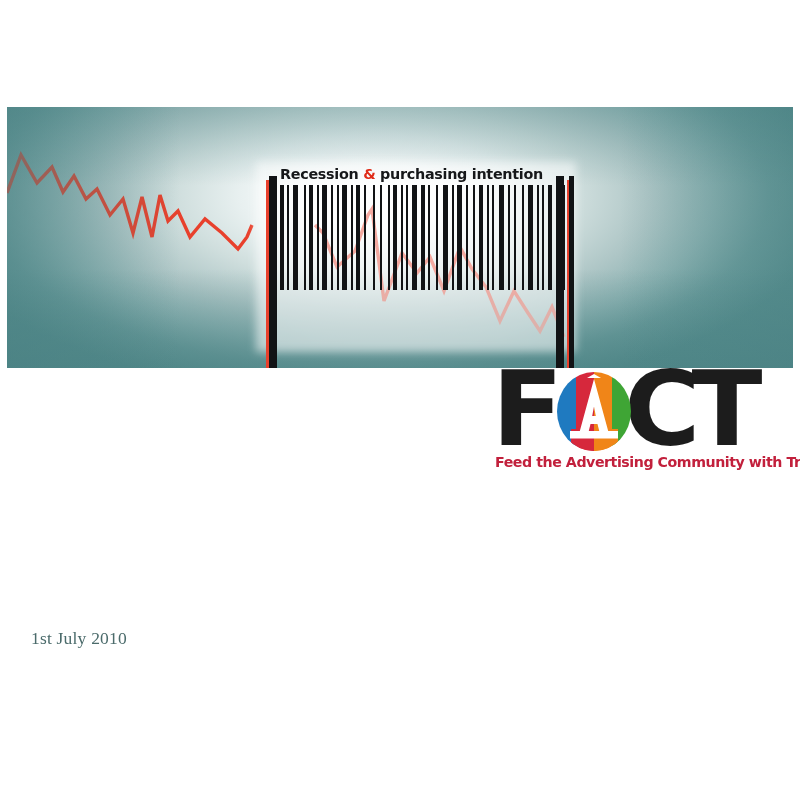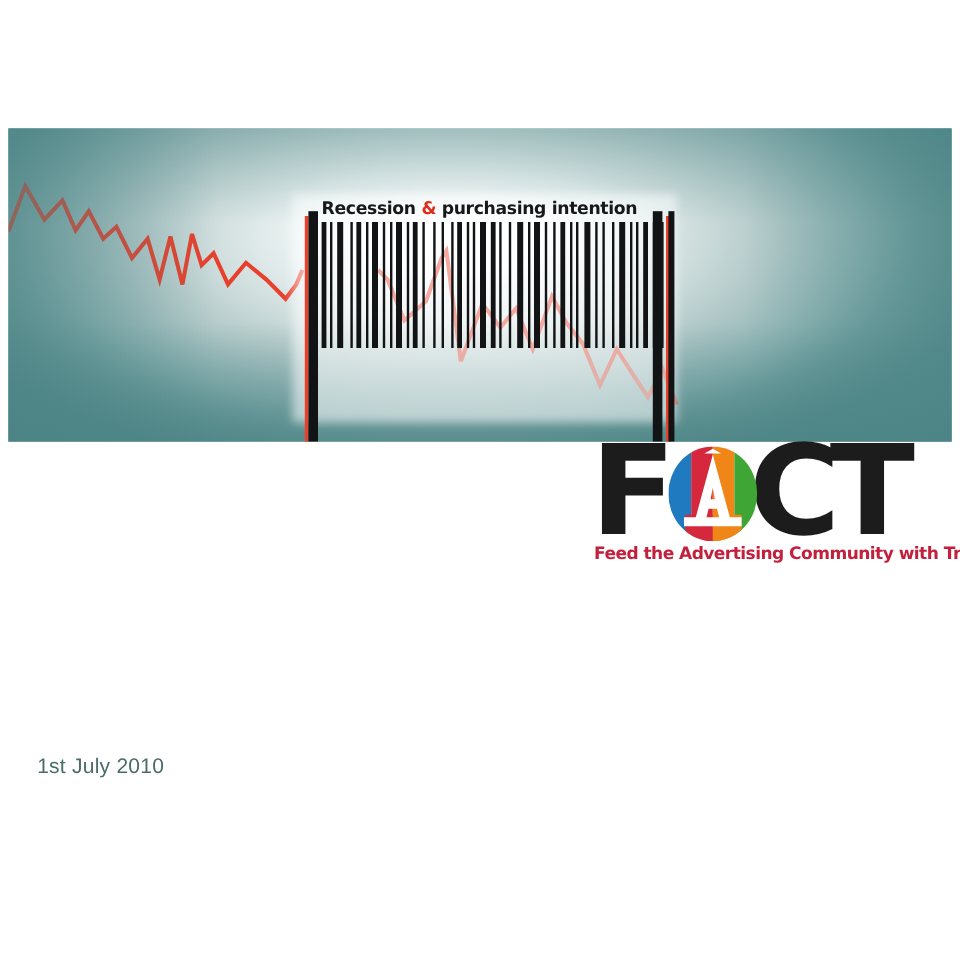--- a/index.html
+++ b/index.html
@@ -58,21 +58,21 @@
     position: absolute;
     left: 0; top: 0;
     width: 786px;
     height: 261px;
     display: block;
   }
 
   
   .barcode {
     position: absolute;
-    left: 237px;
+    left: 249px;
     top: 55px;
     width: 320px;
     height: 190px;
   }
   .bc-plate {
     position: absolute;
     left: 0; top: 0;
     width: 320px;
     height: 190px;
     background: radial-gradient(ellipse 105% 120% at 48% 42%,
@@ -177,21 +177,21 @@
     font-size: 37.5px;
     line-height: 1.28;
     font-weight: 400;
     letter-spacing: -0.2px;
   }
   .subtitle {
     position: absolute;
     left: 31px;
     top: 628px;
     color: #4b6b6b;
-    font-family: Liberation Sans, sans-serif;
+    font-family: Liberation Serif, serif;
     font-size: 17.5px;
     letter-spacing: .2px;
     font-weight: 400;
   }
 </style>
 </head>
 <body>
 
 <div id="slide">
 

